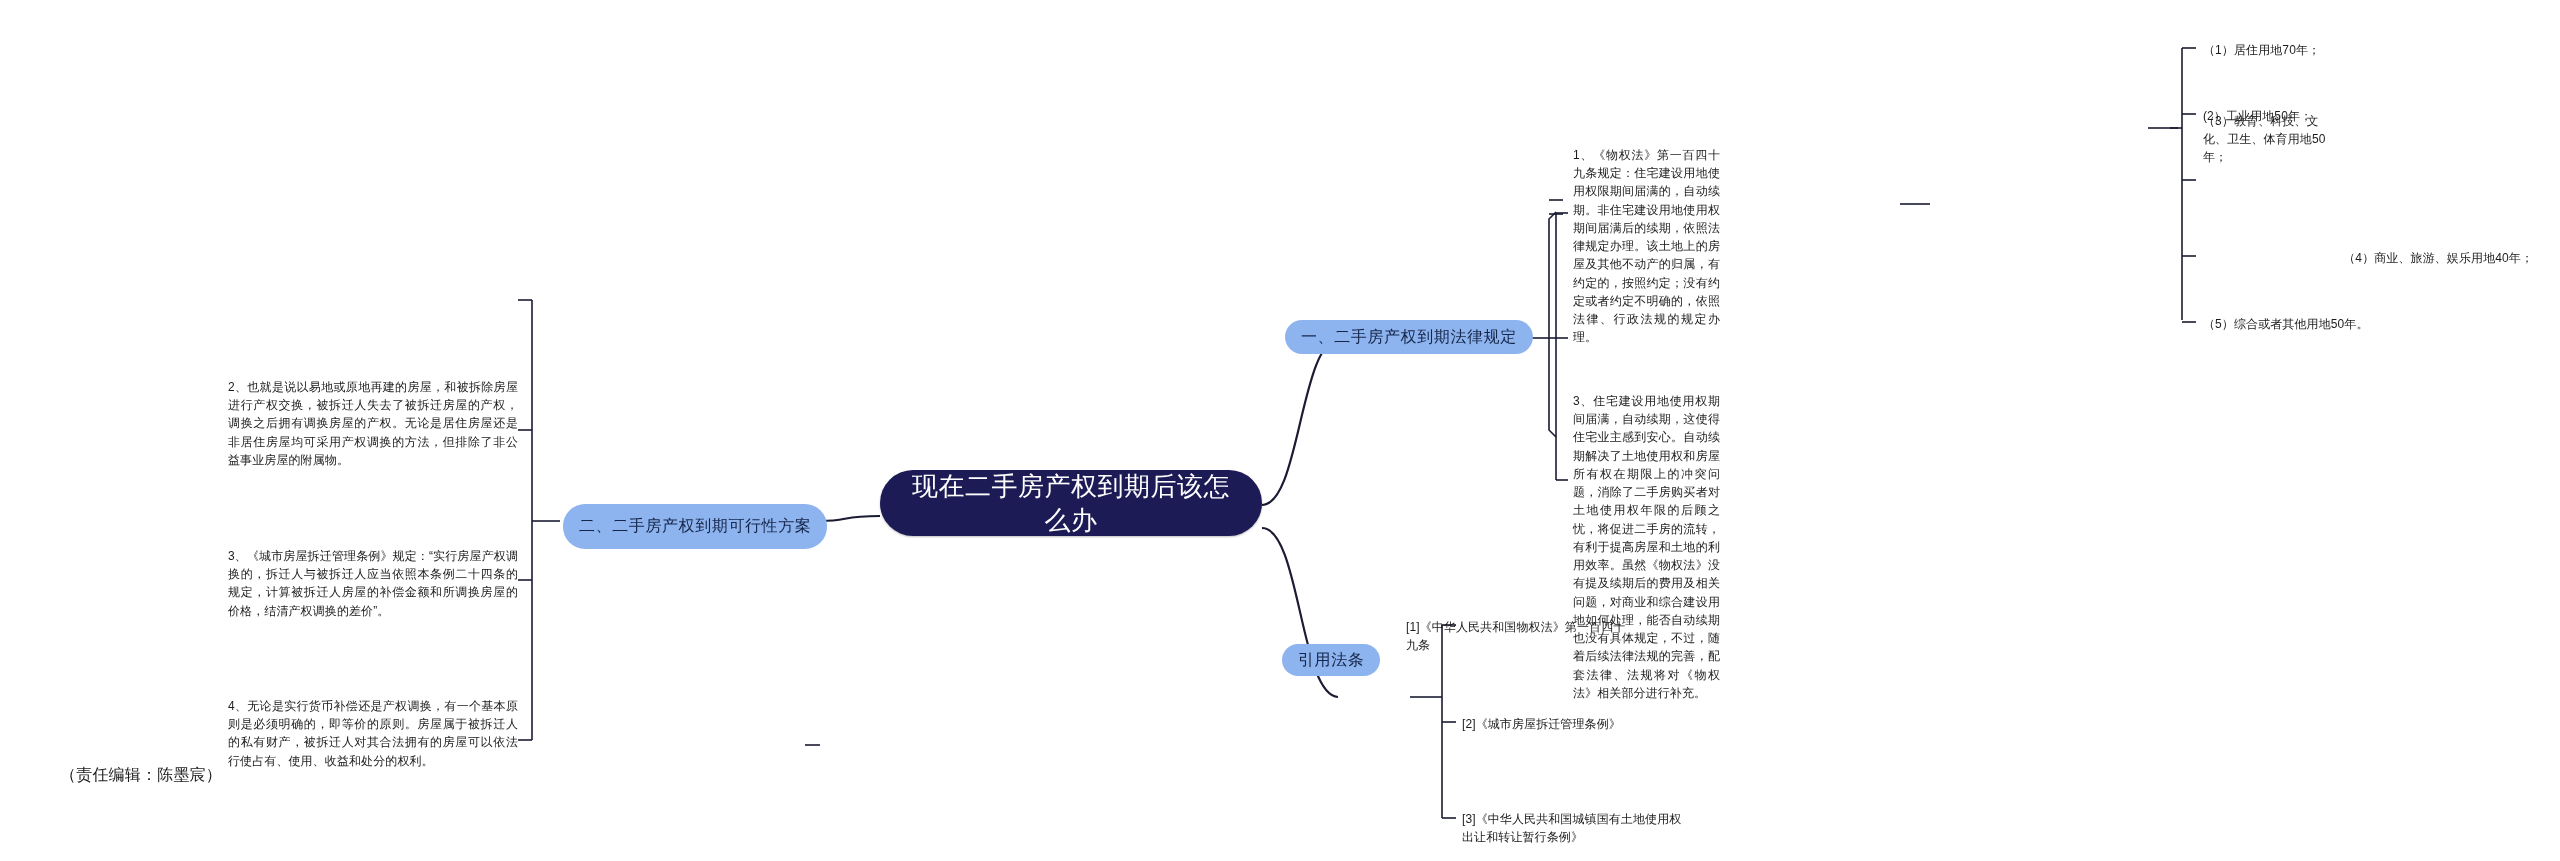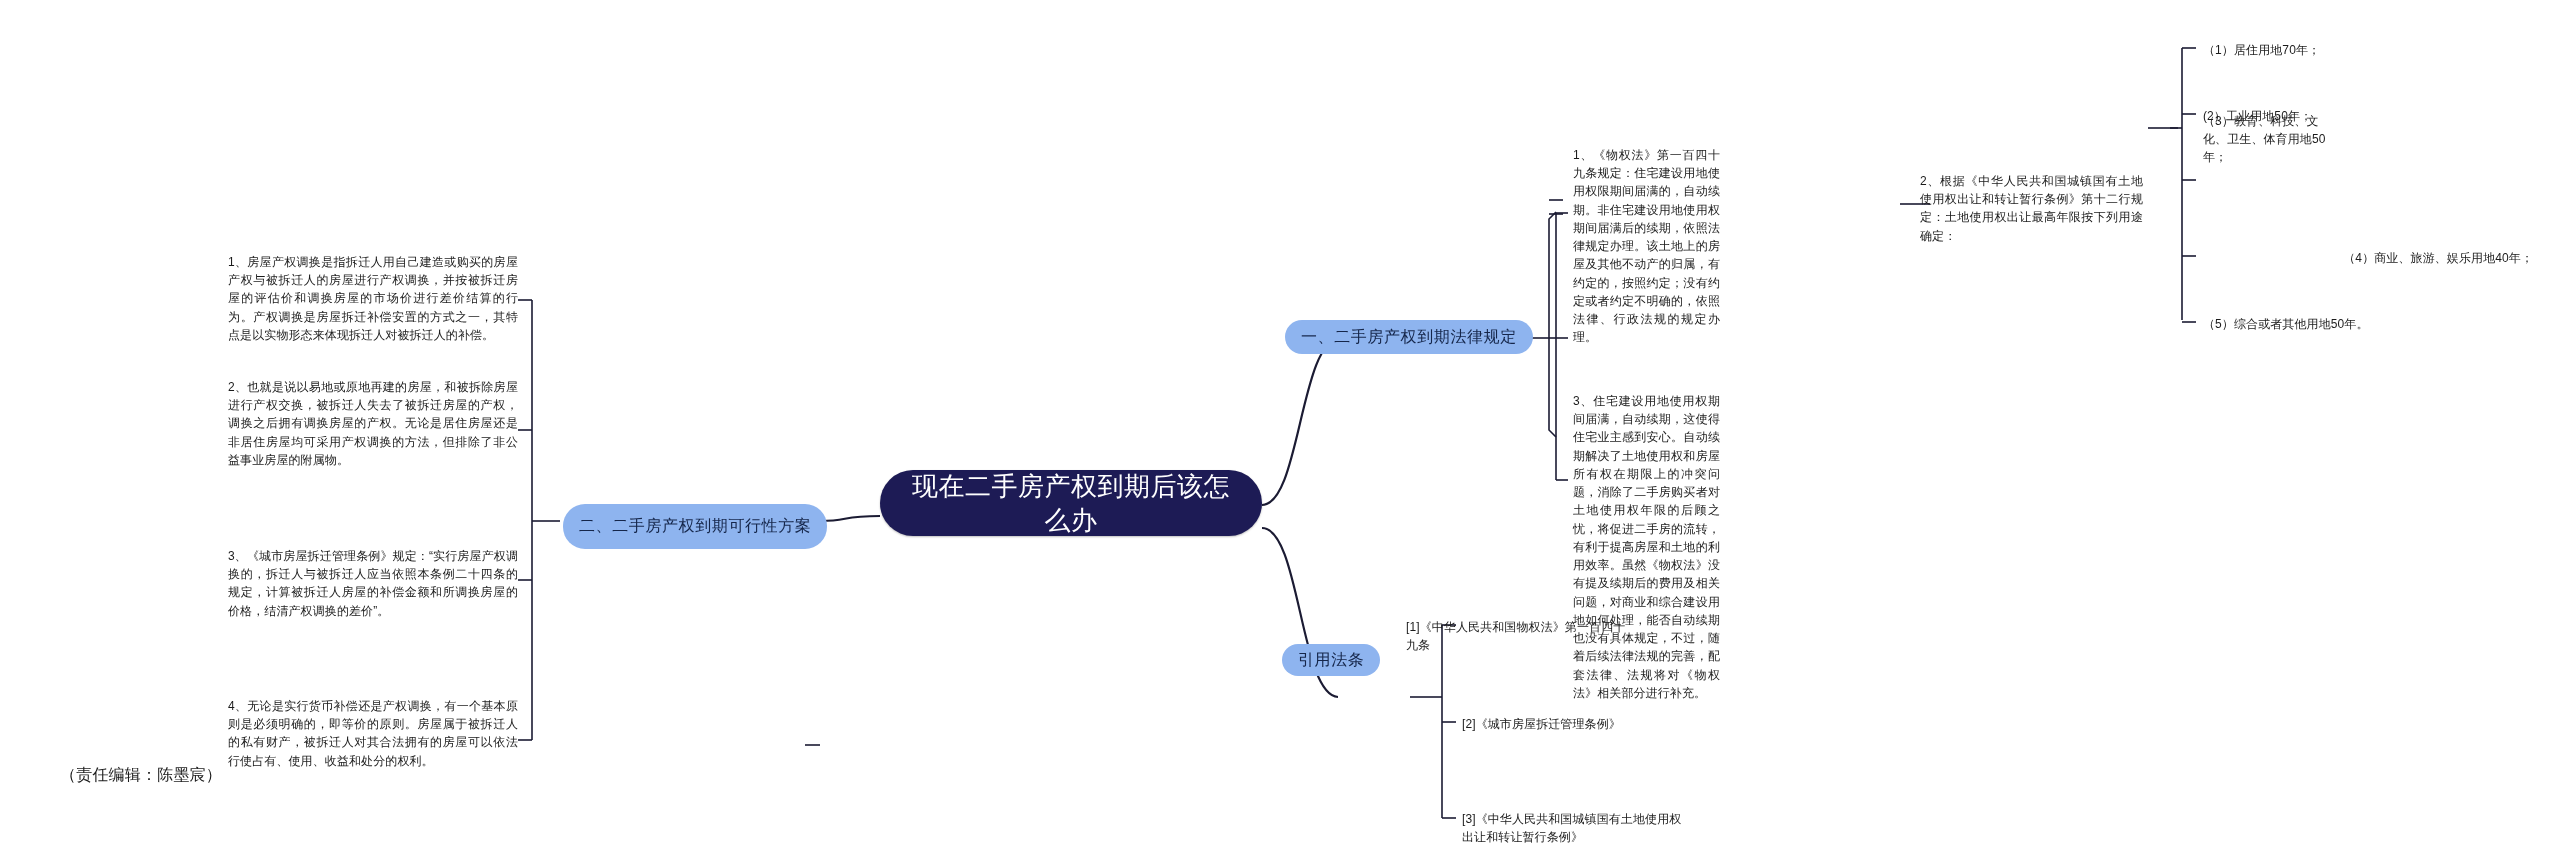--- a/index.html
+++ b/index.html
@@ -135,35 +135,33 @@
   <div class="node branch-node" style="left:563px; top:504px; height:45px;">
     <span>二、二手房产权到期可行性方案</span>
   </div>
 
   <div class="node branch-node" style="left:1282px; top:644px; height:32px;">
     <span>引用法条</span>
   </div>
 
   <div class="leaf-text" style="left:1573px; top:146px; width:147px;">1、《物权法》第一百四十九条规定：住宅建设用地使用权限期间届满的，自动续期。非住宅建设用地使用权期间届满后的续期，依照法律规定办理。该土地上的房屋及其他不动产的归属，有约定的，按照约定；没有约定或者约定不明确的，依照法律、行政法规的规定办理。</div>
 
-  <div class="leaf-text" style="left:1920px; top:172px; width:223px;">2、根据《中华人民共和国城镇国有土地使用权出让和转让暂行条例》第十二行规定：土地使用权出让最高年限按下列用途确定：</div>
 
   <div class="leaf-text" style="left:1573px; top:392px; width:147px;">3、住宅建设用地使用权期间届满，自动续期，这使得住宅业主感到安心。自动续期解决了土地使用权和房屋所有权在期限上的冲突问题，消除了二手房购买者对土地使用权年限的后顾之忧，将促进二手房的流转，有利于提高房屋和土地的利用效率。虽然《物权法》没有提及续期后的费用及相关问题，对商业和综合建设用地如何处理，能否自动续期也没有具体规定，不过，随着后续法律法规的完善，配套法律、法规将对《物权法》相关部分进行补充。</div>
 
   <div class="leaf-text nowrap-ish" style="left:2203px; top:41px; width:330px;">（1）居住用地70年；</div>
 
   <div class="leaf-text nowrap-ish" style="left:2203px; top:107px; width:330px;">(2）工业用地50年；</div>
 
   <div class="leaf-text nowrap-ish" style="left:2203px; top:112px; width:132px; top:112px; margin-top:0;">（3）教育、科技、文化、卫生、体育用地50年；</div>
 
   <div class="leaf-text nowrap-ish" style="left:2203px; top:249px; width:330px;text-align:right;">（4）商业、旅游、娱乐用地40年；</div>
 
   <div class="leaf-text nowrap-ish" style="left:2203px; top:315px; width:330px;">（5）综合或者其他用地50年。</div>
 
-  <div class="leaf-text" style="left:228px; top:253px; width:290px;">1、房屋产权调换是指拆迁人用自己建造或购买的房屋产权与被拆迁人的房屋进行产权调换，并按被拆迁房屋的评估价和调换房屋的市场价进行差价结算的行为。产权调换是房屋拆迁补偿安置的方式之一，其特点是以实物形态来体现拆迁人对被拆迁人的补偿。</div>
 
   <div class="leaf-text" style="left:228px; top:378px; width:290px;">2、也就是说以易地或原地再建的房屋，和被拆除房屋进行产权交换，被拆迁人失去了被拆迁房屋的产权，调换之后拥有调换房屋的产权。无论是居住房屋还是非居住房屋均可采用产权调换的方法，但排除了非公益事业房屋的附属物。</div>
 
   <div class="leaf-text" style="left:228px; top:547px; width:290px;">3、《城市房屋拆迁管理条例》规定：“实行房屋产权调换的，拆迁人与被拆迁人应当依照本条例二十四条的规定，计算被拆迁人房屋的补偿金额和所调换房屋的价格，结清产权调换的差价”。</div>
 
   <div class="leaf-text" style="left:228px; top:697px; width:290px;">4、无论是实行货币补偿还是产权调换，有一个基本原则是必须明确的，即等价的原则。房屋属于被拆迁人的私有财产，被拆迁人对其合法拥有的房屋可以依法行使占有、使用、收益和处分的权利。</div>
 
   <div class="leaf-text nowrap-ish" style="left:1406px; top:618px; width:225px;">[1]《中华人民共和国物权法》第一百四十九条</div>
 
   <div class="leaf-text nowrap-ish" style="left:1462px; top:715px; width:260px;">[2]《城市房屋拆迁管理条例》</div>

